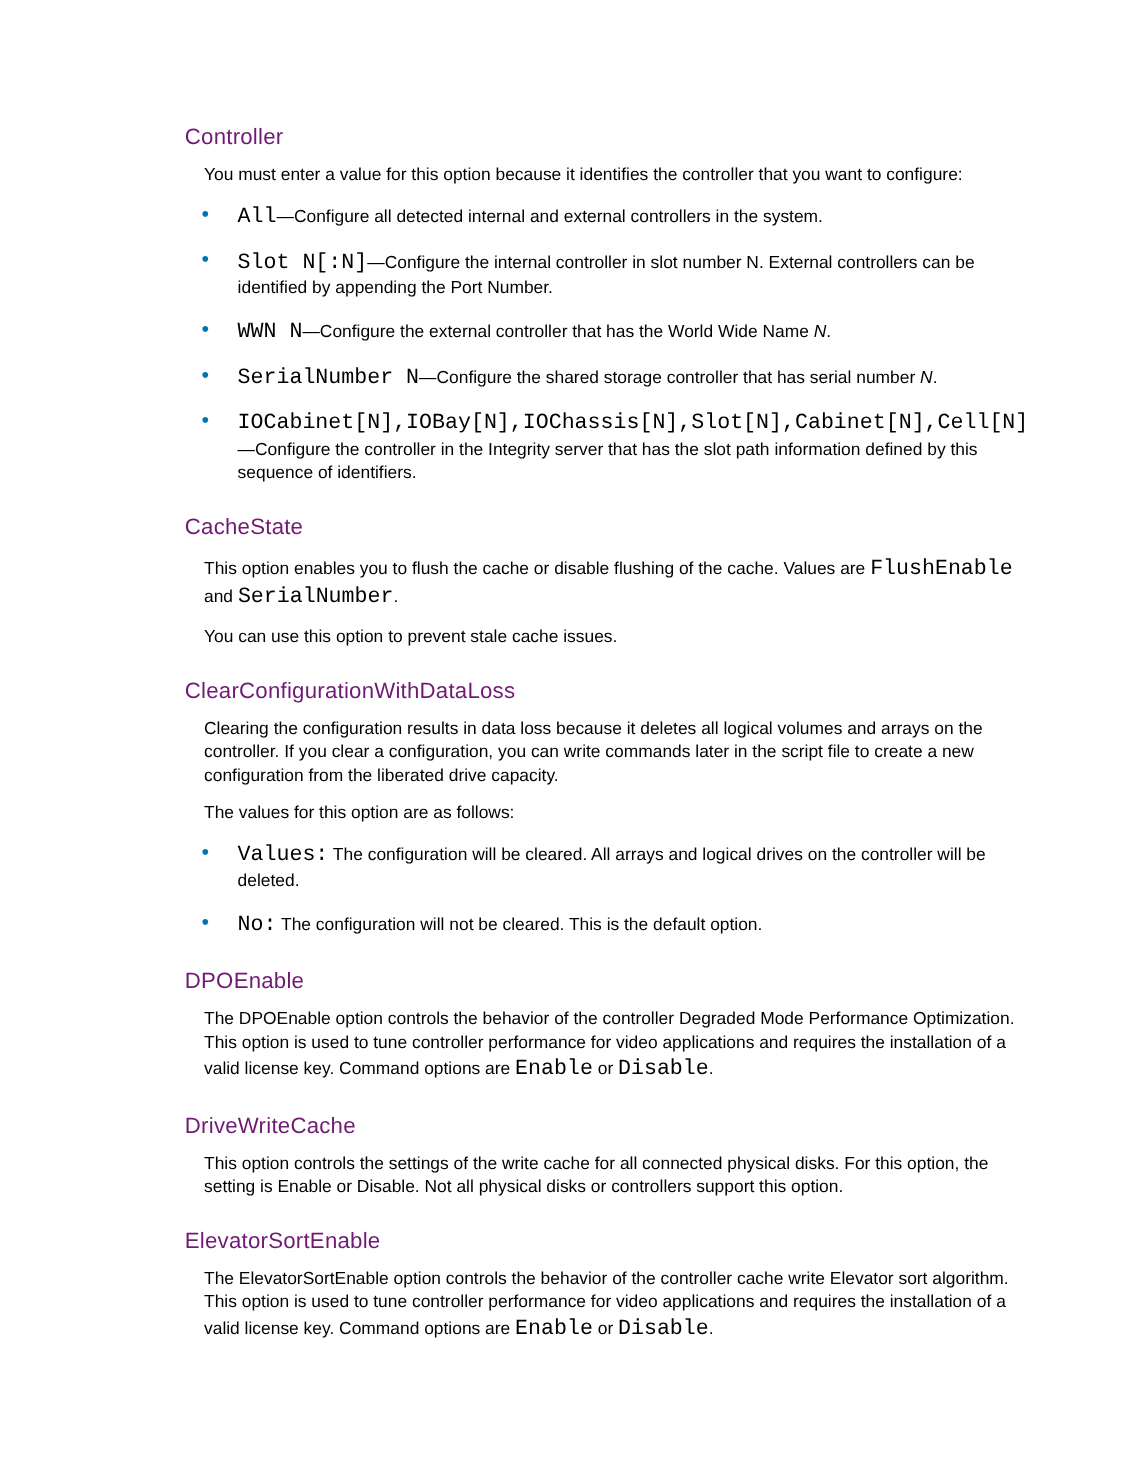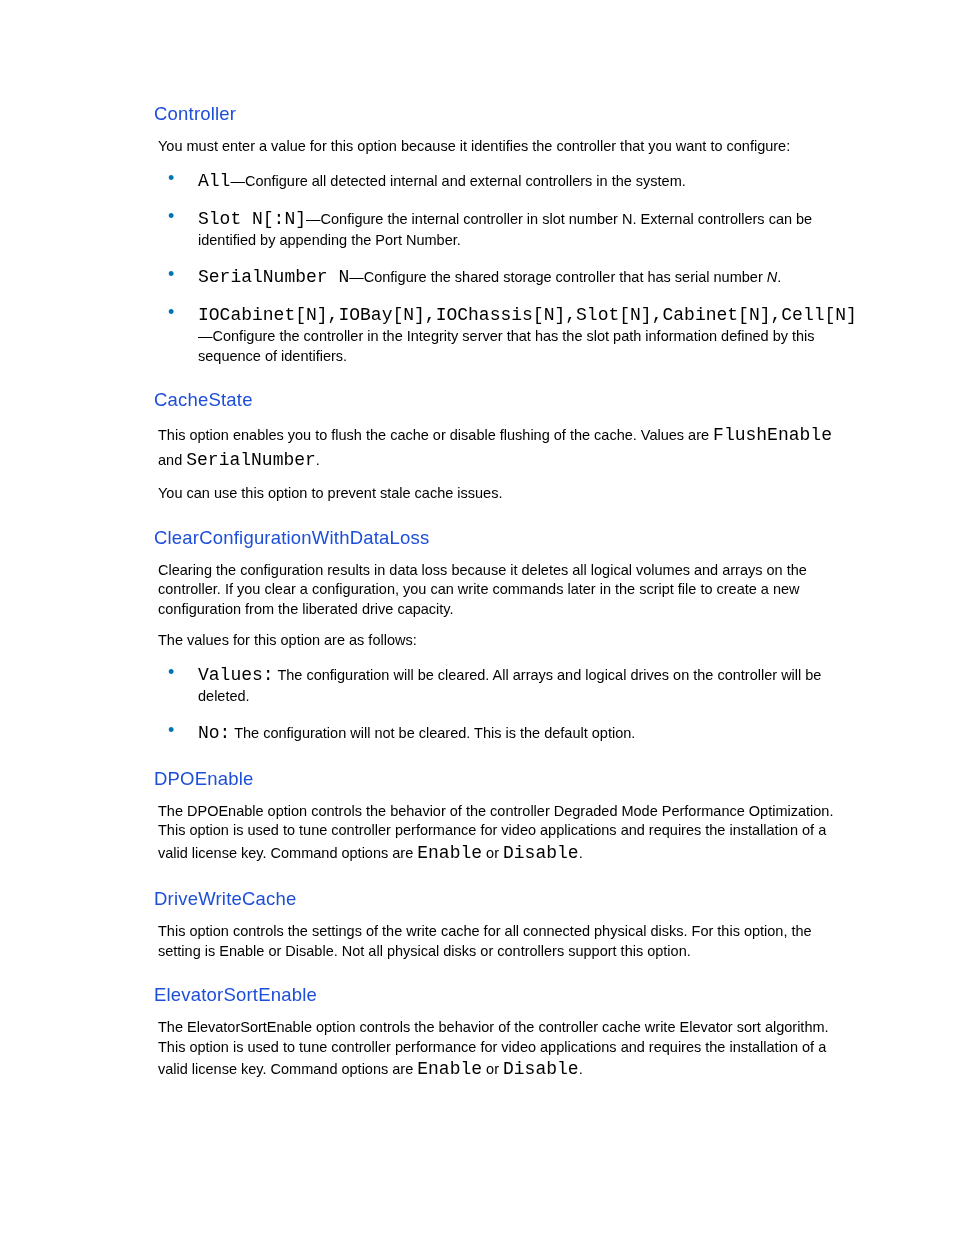--- a/index.html
+++ b/index.html
@@ -8,27 +8,27 @@
     line-height: 1.35;
     color: #000;
     margin: 0;
     padding: 80px 100px 40px 154px;
     width: 954px;
     box-sizing: border-box;
     background: #fff;
   }
   h2 {
     font-weight: normal;
-    color: #1d4ed8;
+    color: #701a75;
     font-size: 18.5px;
     margin: 22px 0 10px 0;
     letter-spacing: 0.2px;
   }
   p {
-    margin: 8px 0 12px 4px;
+    margin: 8px 0 12px 16px;
   }
   ul {
     list-style: none;
     padding: 0;
     margin: 6px 0 14px 0;
   }
   li {
     position: relative;
     padding-left: 44px;
     margin: 8px 0 14px 0;
@@ -52,20 +52,21 @@
   }
 </style>
 </head>
 <body>
 
 <h2>Controller</h2>
 <p>You must enter a value for this option because it identifies the controller that you want to configure:</p>
 <ul>
   <li><span class="mono">All</span><span>—Configure all detected internal and external controllers in the system.</span></li>
   <li><span class="mono">Slot N[:N]</span><span>—Configure the internal controller in slot number N. External controllers can be identified by appending the Port Number.</span></li>
+  <li><span class="mono">WWN N</span><span>—Configure the external controller that has the World Wide Name </span><em class="n">N</em><span>.</span></li>
   <li><span class="mono">SerialNumber N</span><span>—Configure the shared storage controller that has serial number </span><em class="n">N</em><span>.</span></li>
   <li><span class="mono">IOCabinet[N],IOBay[N],IOChassis[N],Slot[N],Cabinet[N],Cell[N]</span><span>—Configure the controller in the Integrity server that has the slot path information defined by this sequence of identifiers.</span></li>
 </ul>
 
 <h2>CacheState</h2>
 <p><span>This option enables you to flush the cache or disable flushing of the cache. Values are </span><span class="mono">FlushEnable</span><span> and </span><span class="mono">SerialNumber</span><span>.</span></p>
 <p>You can use this option to prevent stale cache issues.</p>
 
 <h2>ClearConfigurationWithDataLoss</h2>
 <p>Clearing the configuration results in data loss because it deletes all logical volumes and arrays on the controller. If you clear a configuration, you can write commands later in the script file to create a new configuration from the liberated drive capacity.</p>

